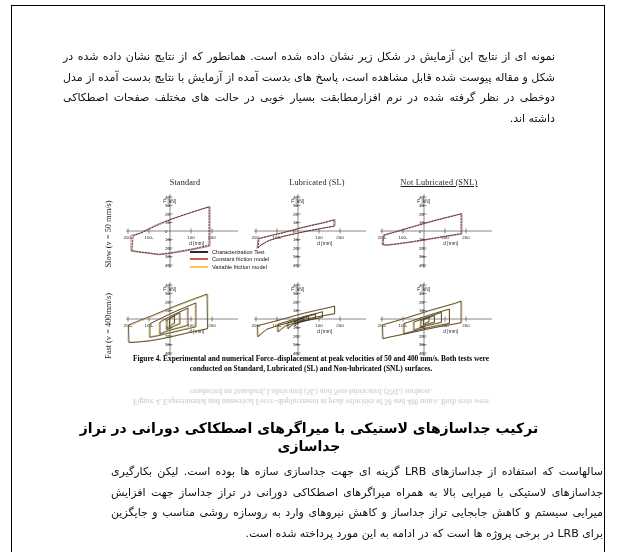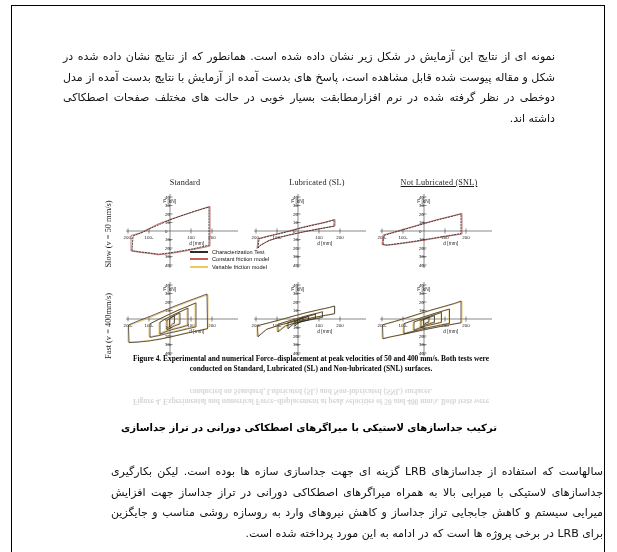--- a/index.html
+++ b/index.html
@@ -22,21 +22,21 @@
     font-family:"DejaVu Sans","Liberation Sans",sans-serif;
     font-size:11px;line-height:20.5px;color:#111;
     unicode-bidi:isolate;
   }
   #par-top{left:63px;top:47px;width:492px;}
   #par-bottom{left:63px;top:462px;width:492px;margin-left:48px;}
   .fa-heading{
     position:absolute;left:63px;top:419px;width:492px;
     direction:rtl;text-align:center;
     font-family:"DejaVu Sans","Liberation Sans",sans-serif;
-    font-size:10px;font-weight:bold;color:#000;line-height:18px;
+    font-size:14px;font-weight:bold;color:#000;line-height:18px;
   }
 
   
   .figure{position:absolute;left:110px;top:138px;width:400px;height:250px;margin-top:40px;}
   .fig-grid{position:relative;width:400px;height:192px;}
 
   .col-head{
     position:absolute;top:0;text-align:center;width:126px;
     font-family:"Liberation Serif","DejaVu Serif",serif;
     font-size:8.2px;color:#1a1a1a;letter-spacing:.2px;

